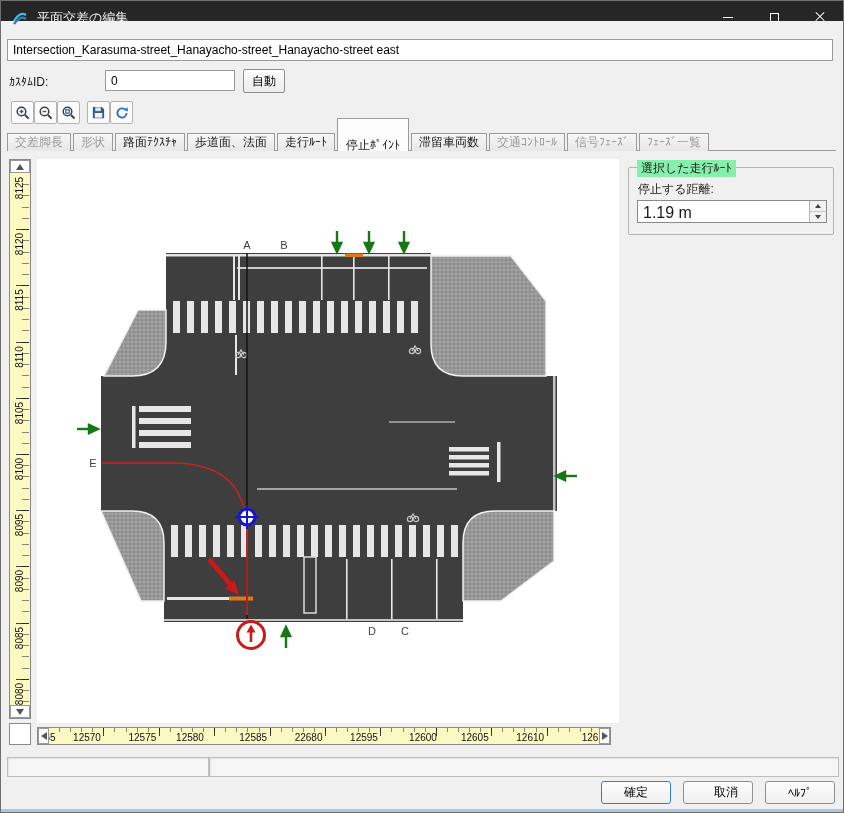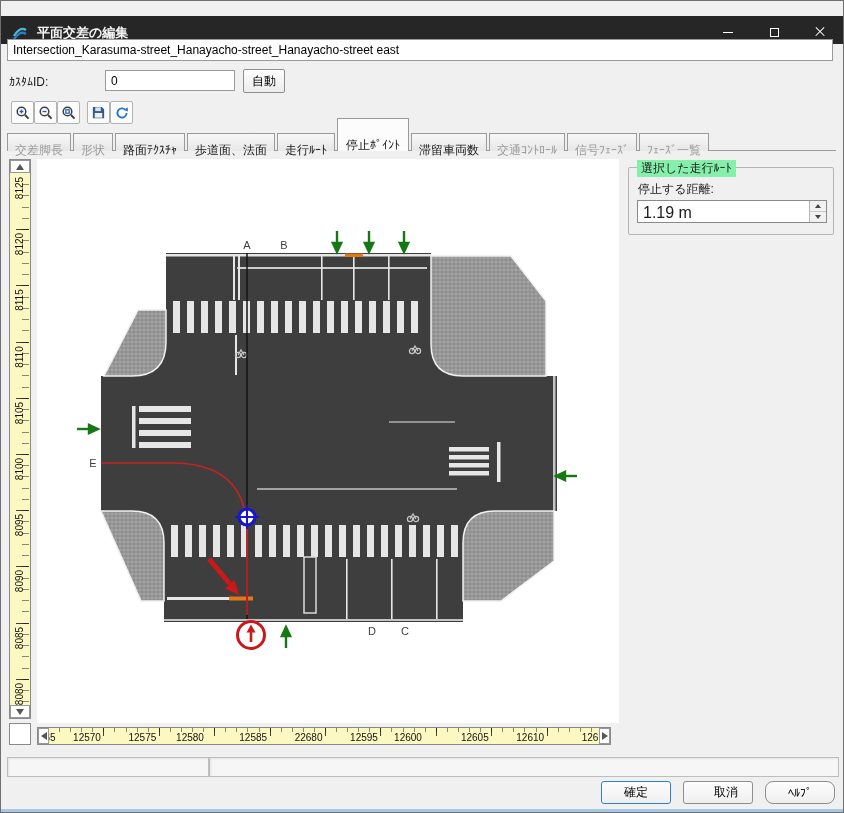--- a/index.html
+++ b/index.html
@@ -1,21 +1,21 @@
 <!DOCTYPE html>
 <html><head>
 <meta charset="utf-8">
 <style>
   html,body{margin:0;padding:0;background:#555;}
   *{box-sizing:border-box;}
   .win{position:relative;width:844px;height:813px;background:#f0f0f0;border:1px solid #6f6f6f;
        font-family:"Liberation Sans",sans-serif;font-size:12px;color:#1a1a1a;overflow:hidden;}
 
   
-  .titlebar{position:absolute;left:0;top:15px;width:100%;height:28px;background:#262626;color:#fff;font-weight:bold;}
+  .titlebar{position:absolute;left:0;top:0;width:100%;height:20px;background:#262626;color:#fff;}
   .titlebar .app-icon{position:absolute;left:11px;top:8px;width:16px;height:16px;}
   .titlebar .title{position:absolute;left:36px;top:8px;font-size:13px;color:#f5f5f5;}
   .tb-btn{position:absolute;top:0;width:46px;height:32px;display:flex;align-items:center;justify-content:center;cursor:default;}
   .tb-btn.min{right:92px}.tb-btn.max{right:46px}.tb-btn.close{right:0}
   .min-glyph{width:10px;height:1px;background:#fff;}
   .max-glyph{width:9px;height:9px;border:1px solid #fff;}
   .close-glyph{position:relative;width:12px;height:12px;}
   .close-glyph::before,.close-glyph::after{content:"";position:absolute;left:0;top:5.4px;width:12px;height:1.2px;background:#fff;}
   .close-glyph::before{transform:rotate(45deg);} .close-glyph::after{transform:rotate(-45deg);}
 
@@ -30,21 +30,21 @@
 
   
   .toolbar{position:absolute;left:0;top:98px;width:100%;height:26px;}
   .tool-btn{position:absolute;top:2px;width:23px;height:23px;border:1px solid #b3b3b3;border-radius:2px;
             background:#fbfbfb;display:flex;align-items:center;justify-content:center;}
 
   
   .tab-bar{position:absolute;left:6px;top:128px;height:22px;display:flex;align-items:flex-end;z-index:2;}
   .tab-baseline{position:absolute;left:6px;right:7px;top:149px;height:1px;background:#9a9a9a;z-index:1;}
   .tab{position:relative;z-index:0;border:1px solid #9a9a9a;border-bottom:none;height:18px;line-height:17px;
-       padding:8px 7px;background:linear-gradient(#f7f7f7,#e7e7e7);margin-right:2px;white-space:nowrap;cursor:default;}
+       padding:0 7px;background:linear-gradient(#f7f7f7,#e7e7e7);margin-right:2px;white-space:nowrap;cursor:default;}
   .tab.active{z-index:3;height:22px;line-height:20px;background:#fcfcfc;padding:16px 8px;}
   .tab.disabled{color:#9b9b9b;}
 
   
   .v-ruler{position:absolute;left:8px;top:158px;width:22px;height:560px;background:#fbf8c2;border:1px solid #8a8a8a;}
   .v-ticks-minor{position:absolute;right:1px;top:14px;bottom:14px;width:7px;
       background:repeating-linear-gradient(to bottom,transparent 0 10.24px,rgba(40,40,40,.55) 10.24px 11.24px);}
   .v-ticks-major{position:absolute;right:1px;top:14px;bottom:14px;width:13px;
       background:repeating-linear-gradient(to bottom,transparent 0 55.2px,rgba(20,20,20,.8) 55.2px 56.2px);}
   .vlabel{position:absolute;left:-5px;width:30px;height:10px;text-align:center;font-size:10px;line-height:10px;
@@ -84,21 +84,21 @@
   .spin-up{top:0;border-bottom:1px solid #c8c8c8;} .spin-down{bottom:0;}
 
   
   .status-left{position:absolute;left:6px;top:756px;width:202px;height:20px;background:#f6f6f6;
       border:1px solid #bdbdbd;box-shadow:inset 1px 1px 2px rgba(0,0,0,.08);}
   .status-right{position:absolute;left:208px;top:756px;width:630px;height:20px;background:#f6f6f6;
       border:1px solid #bdbdbd;box-shadow:inset 1px 1px 2px rgba(0,0,0,.08);}
   .btn{position:absolute;top:780px;width:70px;height:23px;border:1px solid #8f8f8f;border-radius:3px;
        background:linear-gradient(#fdfdfd,#efefef);font-family:"Liberation Sans",sans-serif;font-size:12px;text-align:center;}
   .btn.confirm{left:600px;border:1px solid #2f7fd0;}
-  .btn.cancel{left:682px;padding-left:22px;} .btn.help{left:764px;border-radius:8px;}
+  .btn.cancel{left:682px;padding-left:22px;} .btn.help{left:764px;}
   .bottom-strip{position:absolute;left:0;bottom:0;width:100%;height:3px;background:#a6c8e4;}
 </style>
 </head>
 <body>
 
 <div class="win">
 
   <div class="titlebar">
     <svg class="app-icon" viewBox="0 0 16 16">
       <path d="M2 12 Q 8 2 14 6" stroke="#49b8d8" stroke-width="2.4" fill="none"></path>
@@ -391,21 +391,21 @@
     <div class="h-ticks-minor"></div>
     <div class="h-ticks-major"></div>
     <div>
         <span class="hlabel" style="left: 12px;">65</span>
         <span class="hlabel" style="left: 49px;">12570</span>
         <span class="hlabel" style="left: 104.4px;">12575</span>
         <span class="hlabel" style="left: 152px;">12580</span>
         <span class="hlabel" style="left: 215.2px;">12585</span>
         <span class="hlabel" style="left: 270.6px;">22680</span>
         <span class="hlabel" style="left: 326px;">12595</span>
-        <span class="hlabel" style="left: 370px;">12600</span>
+        <span class="hlabel" style="left: 385px;">12600</span>
         <span class="hlabel" style="left: 436.8px;">12605</span>
         <span class="hlabel" style="left: 492.2px;">12610</span>
         <span class="hlabel" style="left: 552px;">126</span>
       </div>
     <div class="hr-btn left">
         <span class="tri left"></span>
       </div>
     <div class="hr-btn right">
         <span class="tri right"></span>
       </div>

